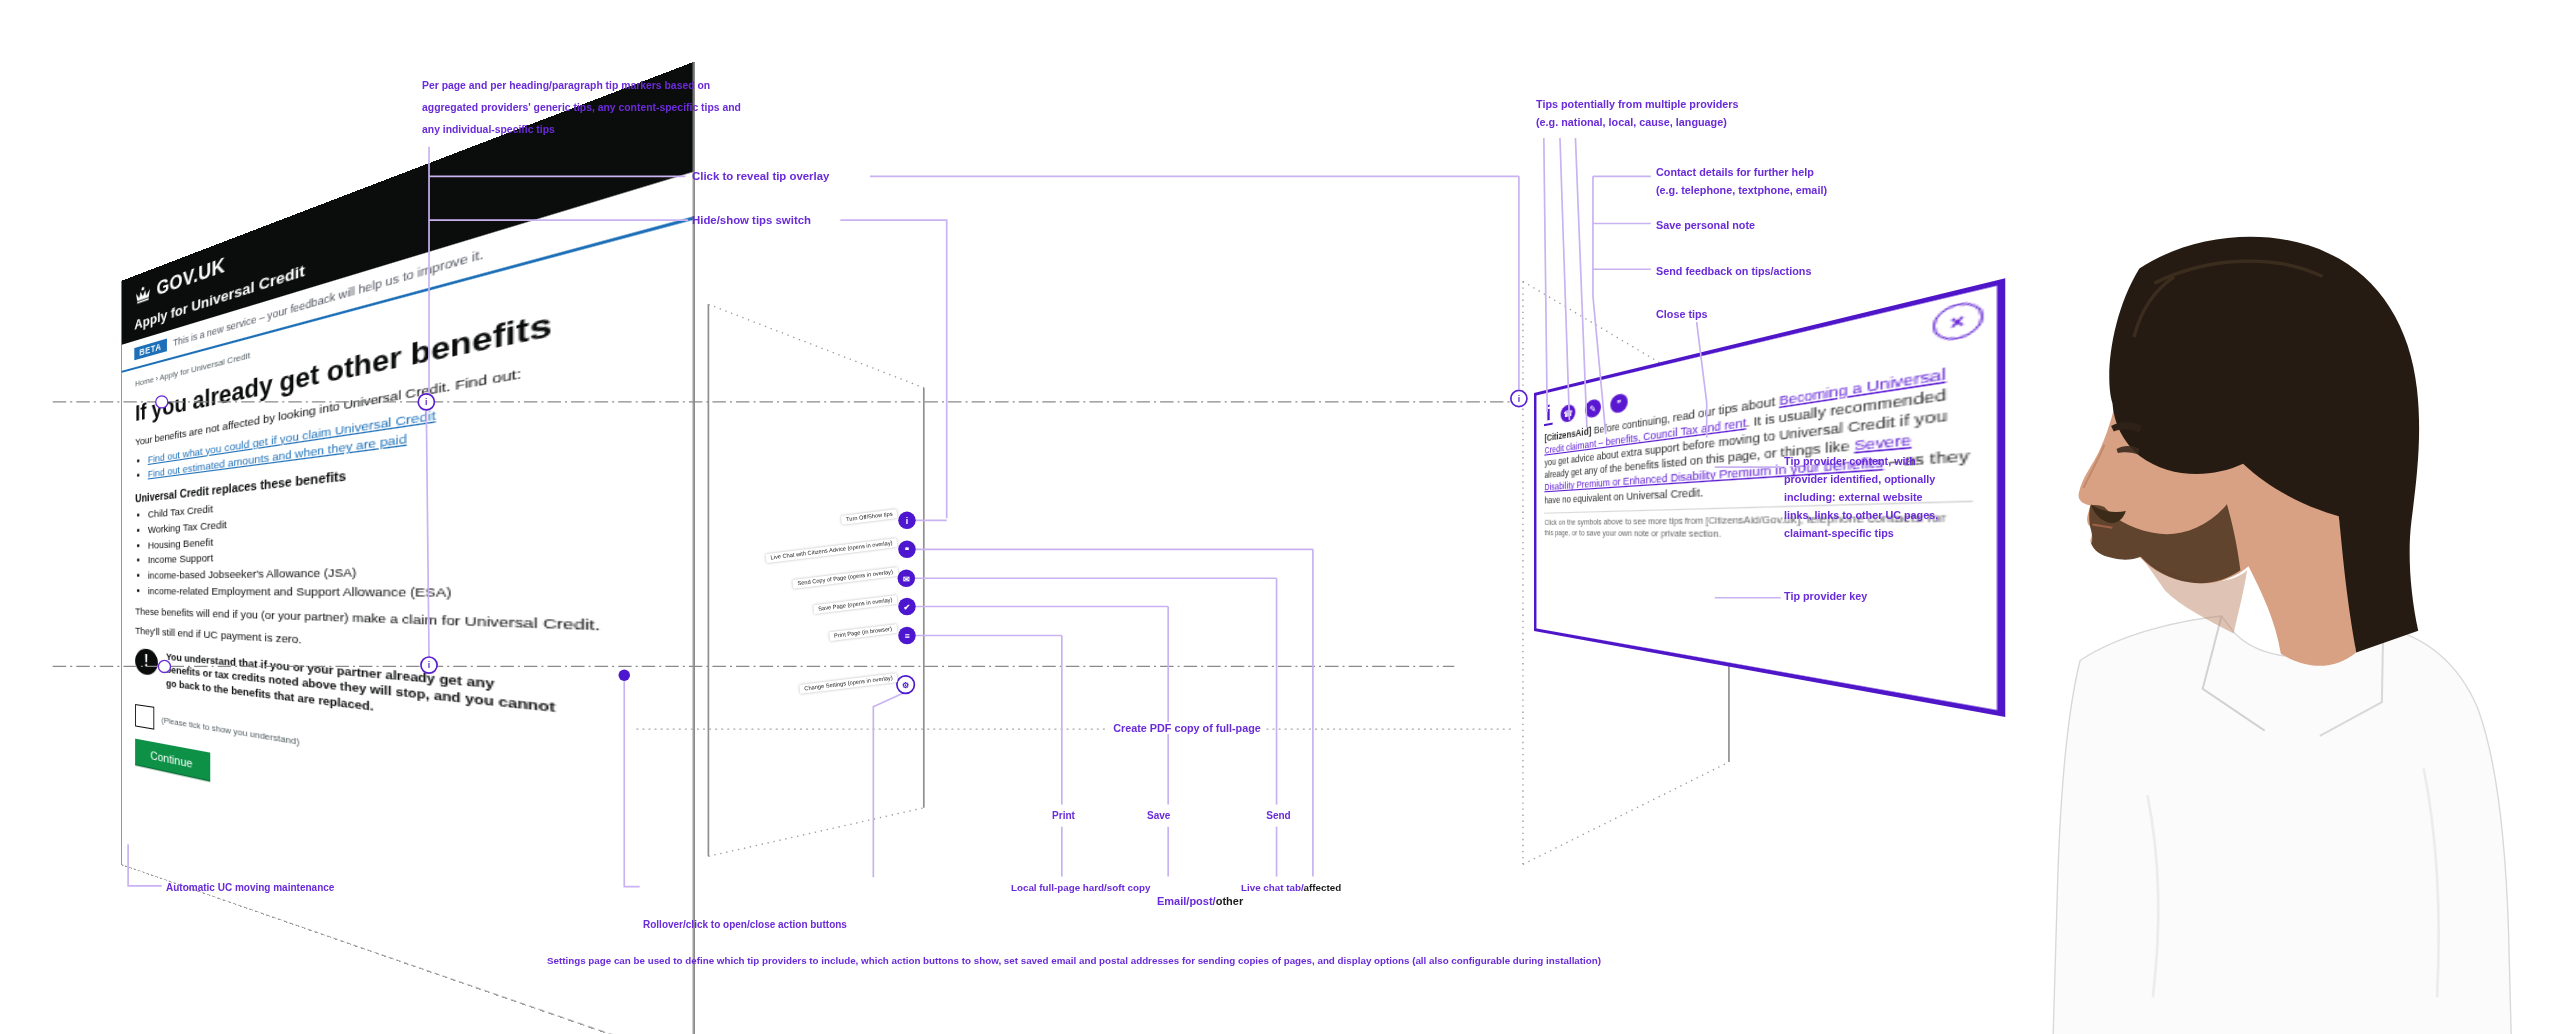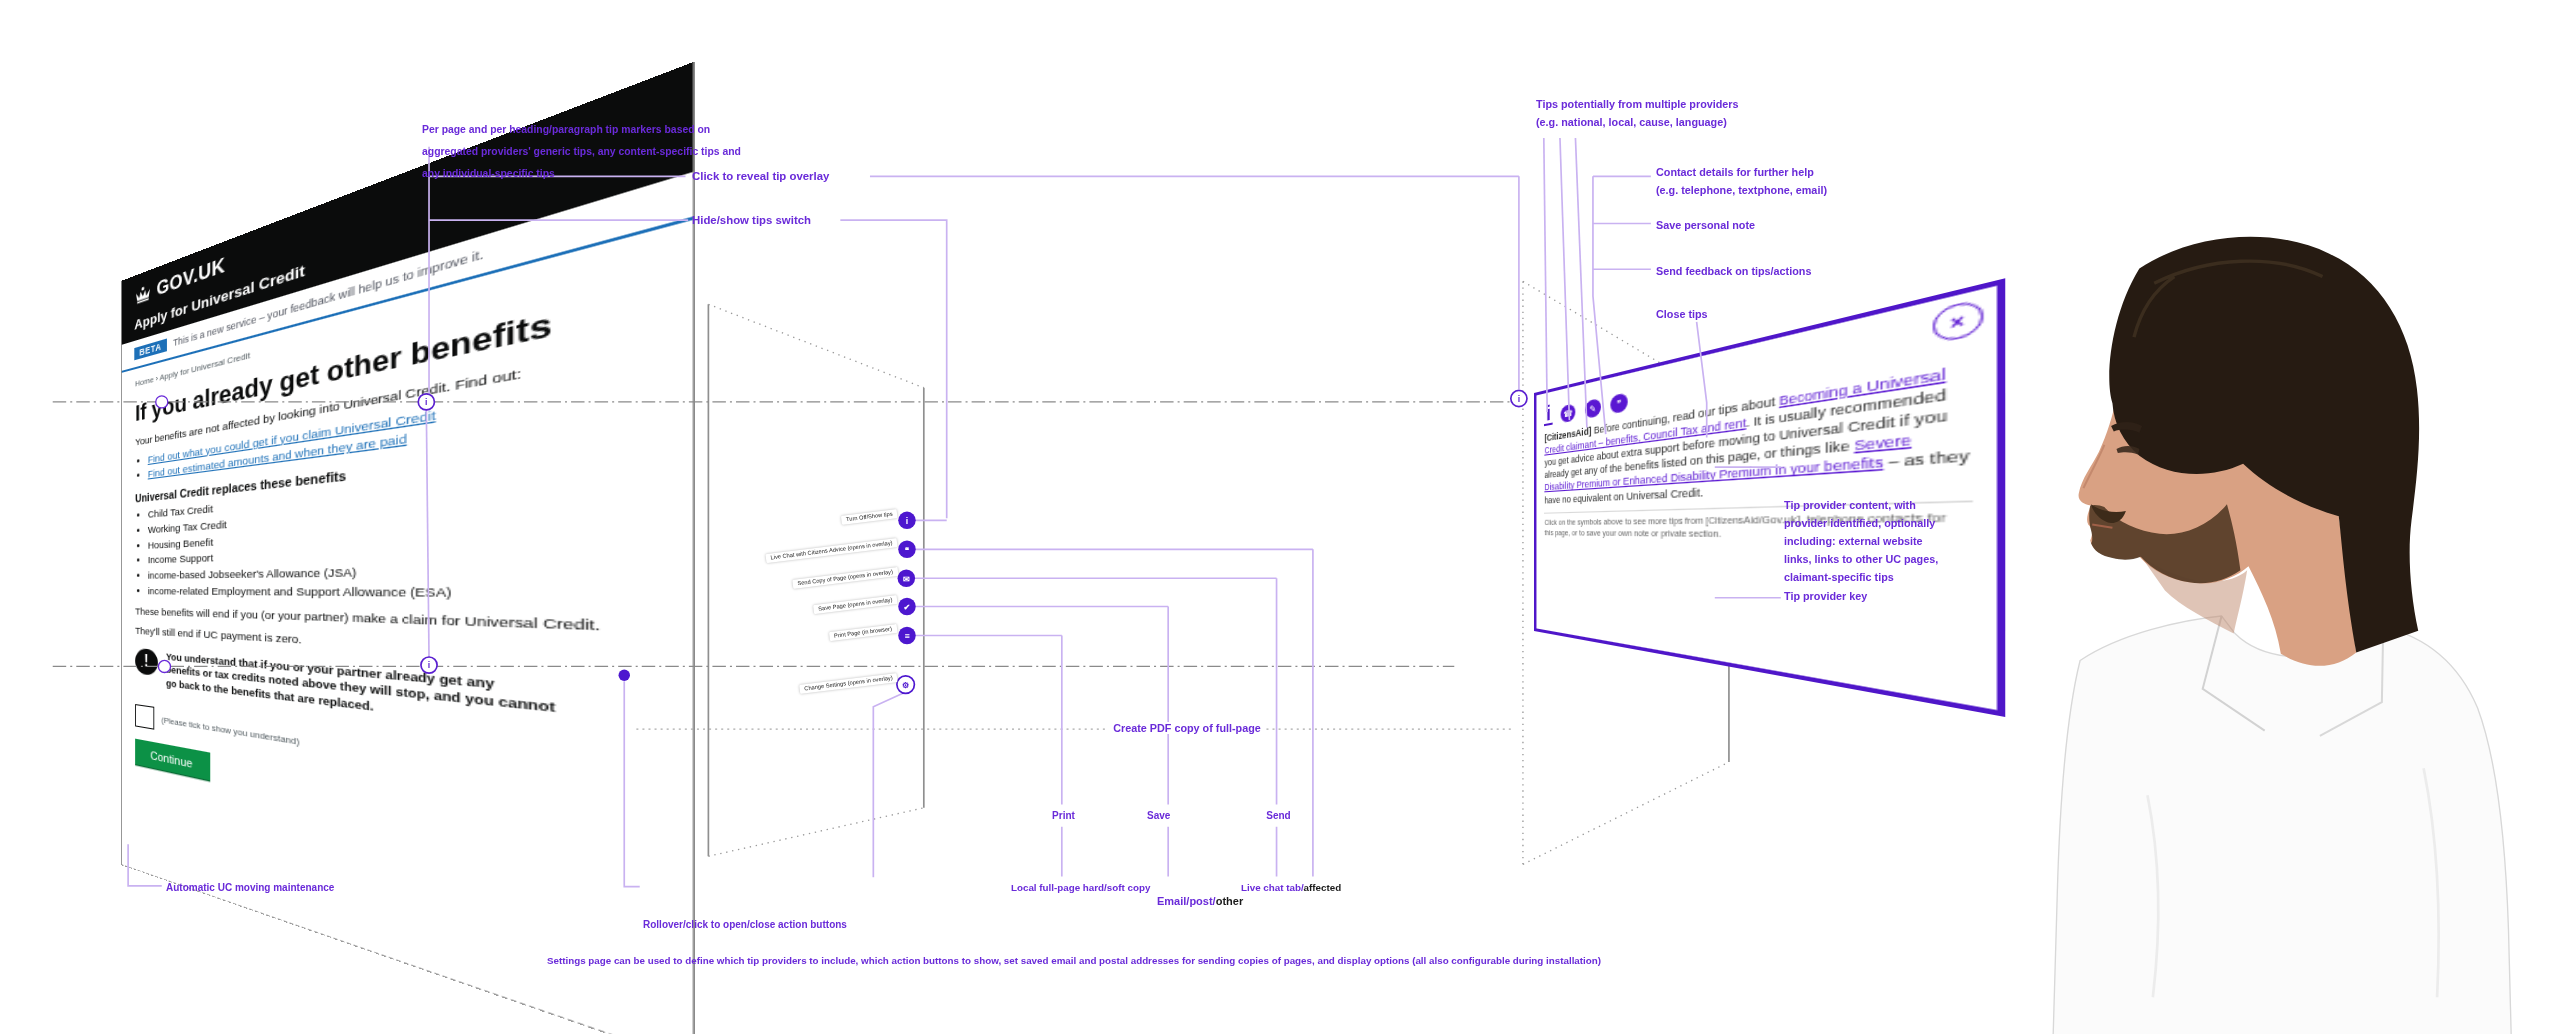--- a/index.html
+++ b/index.html
@@ -6,21 +6,21 @@
   body{
     width:2576px;height:1034px;position:relative;background:#ffffff;
     font-family:"Liberation Sans", sans-serif;overflow:hidden;
   }
   svg{position:absolute;left:0;top:0;}
   .lbl{
     position:absolute;color:#6a2bd9;font-weight:bold;font-size:10.8px;
     line-height:17.5px;z-index:40;white-space:nowrap;
   }
   .lbl .alt{color:#1a1a1a;}
-  .wrap{white-space:normal;margin-top:44px;}
+  .wrap{white-space:normal;}
   
   #govuk-page{
     position:absolute;left:121px;top:281px;width:408px;height:584px;z-index:20;
     background:#fff;border-left:1.3px solid #8a8a8a;border-right:1.3px solid #8a8a8a;
     border-bottom:1.3px dashed #9a9a9a;box-sizing:border-box;
     transform-origin:0 306px;transform:perspective(560px) rotateY(-35deg);
   }
   .gov-header{background:#0b0c0c;color:#fff;padding:10.8px 15px 8px 15px;}
   .gov-logo{font-size:18px;font-weight:bold;letter-spacing:0.3px;display:flex;align-items:center;gap:5.4px;}
   .gov-service{font-size:13.5px;font-weight:bold;margin-top:9.4px;}

